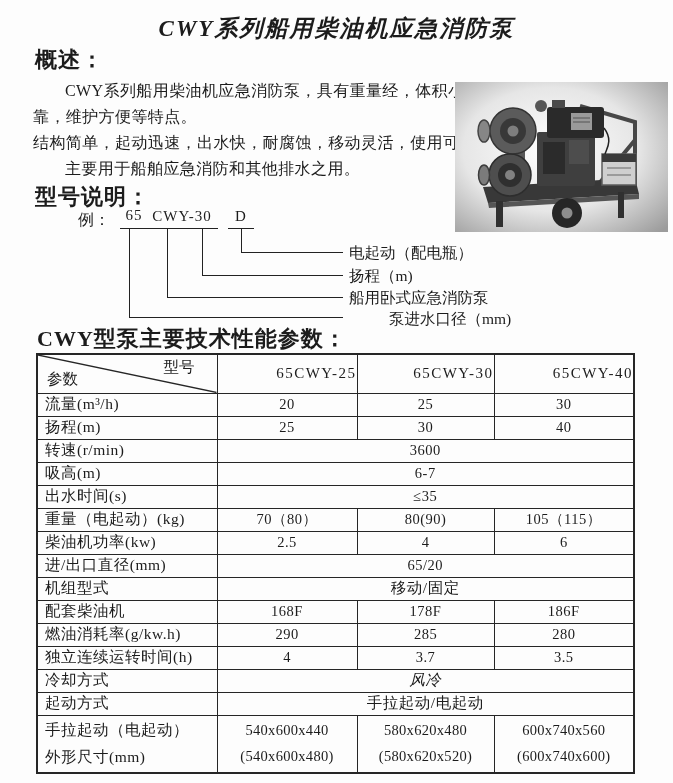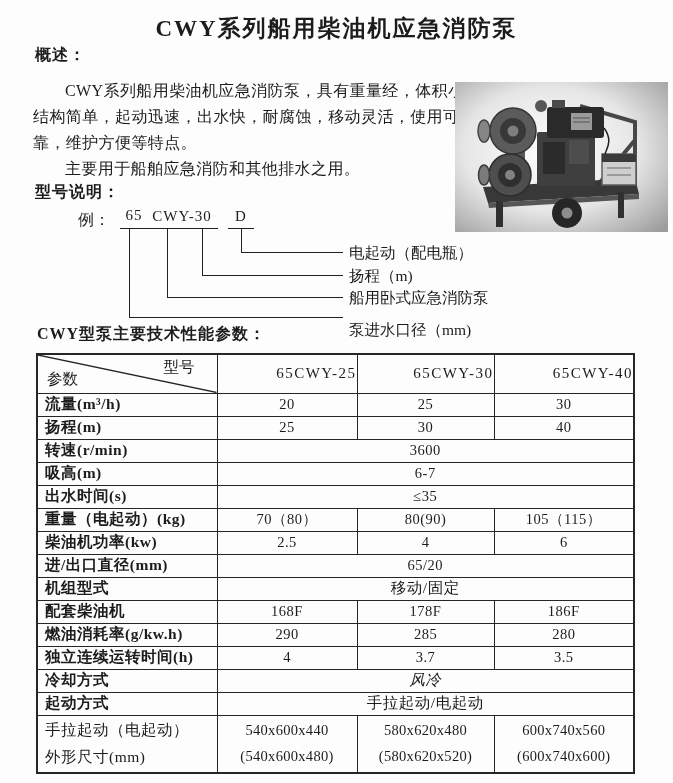--- a/index.html
+++ b/index.html
@@ -5,23 +5,23 @@
   html,body { margin:0; padding:0; background:#ffffff; }
   .page {
     position:relative; width:673px; height:783px; margin:0 auto;
     background:#fdfdfd; color:#1c1c1c; overflow:hidden;
     font-family:"Liberation Serif","DejaVu Serif",serif;
   }
 
   
   .title {
     position:absolute; top:13px; left:0; width:100%; margin:0;
-    text-align:center; font-size:23px; font-weight:bold; letter-spacing:2px;
-  }
-  .sec-heading { position:absolute; font-size:16px; font-weight:bold; letter-spacing:1px; }
+    text-align:center; font-size:23px; font-weight:bold; letter-spacing:2px;font-style:italic;
+  }
+  .sec-heading { position:absolute; font-size:22px; font-weight:bold; letter-spacing:1px; }
   .overview-h { left:35px; top:45px; }
   .model-h    { left:35px; top:182px; }
   .specs-h    { left:37px; top:324px; }
 
   
   .overview-text { position:absolute; left:33px; top:78px; width:436px; font-size:16px; }
   .ovl { height:26px; line-height:26px; letter-spacing:0.4px; white-space:nowrap; }
   .ovl.indent { padding-left:32px; }
 
   
@@ -37,55 +37,55 @@
   }
   .p65  { left:120px; top:0;   width:28px; height:23px; line-height:20px; }
   .pcwy { left:146px; top:2px; width:72px; height:21px; line-height:19px; }
   .pd   { left:228px; top:2px; width:26px; height:21px; line-height:19px; }
   .conn { position:absolute; border-left:1.5px solid #222; border-bottom:1.5px solid #222; }
   .c0 { left:241px; top:23px; width:101px; height:24px; }
   .c1 { left:202px; top:23px; width:140px; height:47px; }
   .c2 { left:167px; top:23px; width:175px; height:69px; }
   .c3 { left:129px; top:23px; width:213px; height:89px; }
   .dlabel { position:absolute; left:349px; font-size:15.5px; white-space:nowrap; }
-  .l0 { top:38px; } .l1 { top:61px; } .l2 { top:83px; } .l3 { top:115px; }
+  .l0 { top:38px; } .l1 { top:61px; } .l2 { top:83px; } .l3 { top:104px;margin-left:40px; }
 
   
   .spec-table {
     position:absolute; left:36px; top:353px;
     border-collapse:collapse; table-layout:fixed;
     border:2px solid #262626;
   }
   .spec-table td { border:1px solid #262626; padding:0; overflow:hidden; }
   tr.hdr { height:39px; }
   tr.std { height:23px; }
   tr.dbl { height:58px; }
-  td.lbl { font-size:15.5px; text-align:left; padding-left:7px; letter-spacing:0.5px; white-space:nowrap;font-weight:bold; }
+  td.lbl { font-size:15.5px; text-align:left; padding-left:7px; letter-spacing:0.5px; white-space:nowrap; }
   td.val { text-align:center; font-size:14.5px; letter-spacing:0.5px; }
   td.mdl { text-align:right; font-size:15px; letter-spacing:1.5px; }
   td.lbl2 { font-size:15.5px; text-align:left; padding-left:7px; letter-spacing:0.5px; line-height:1.7; white-space:nowrap; }
   td.val2 { text-align:center; font-size:14.5px; letter-spacing:0.3px; line-height:1.75; }
   .corner { position:relative; }
   .corner svg { position:absolute; left:0; top:0; width:100%; height:100%; }
   .corner .ctr { position:absolute; right:22px; top:2px;  font-size:15.5px; }
   .corner .cbl { position:absolute; left:9px; bottom:3px; font-size:15.5px; }
 </style>
 </head>
 <body>
 
 <div class="page">
 
   <h1 class="title">CWY系列船用柴油机应急消防泵</h1>
 
   <div class="sec-heading overview-h">概述：</div>
 
   <div class="overview-text">
     <div class="ovl indent">CWY系列船用柴油机应急消防泵，具有重量经，体积小，</div>
+    <div class="ovl">靠，维护方便等特点。</div>
     <div class="ovl">结构简单，起动迅速，出水快，耐腐蚀，移动灵活，使用可</div>
-    <div class="ovl">靠，维护方便等特点。</div>
     <div class="ovl indent">主要用于船舶应急消防和其他排水之用。</div>
   </div>
 
   <div class="photo">
     <svg width="213" height="150" viewBox="0 0 213 150">
       <defs>
         <radialGradient id="bgGlow" cx="45%" cy="45%" r="75%">
           <stop offset="0%" stop-color="#ffffff"></stop>
           <stop offset="55%" stop-color="#e6e6e6"></stop>
           <stop offset="100%" stop-color="#9c9c9c"></stop>

